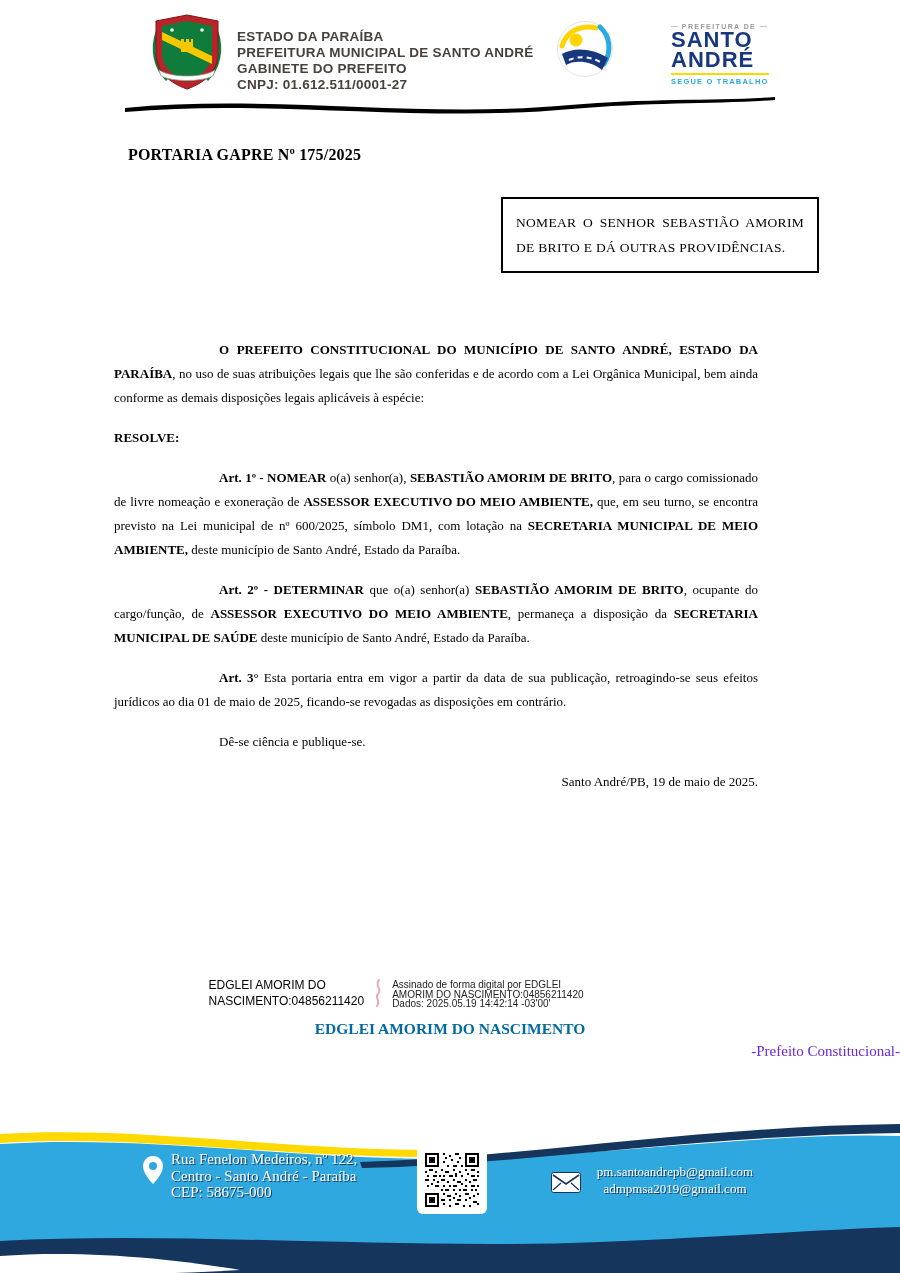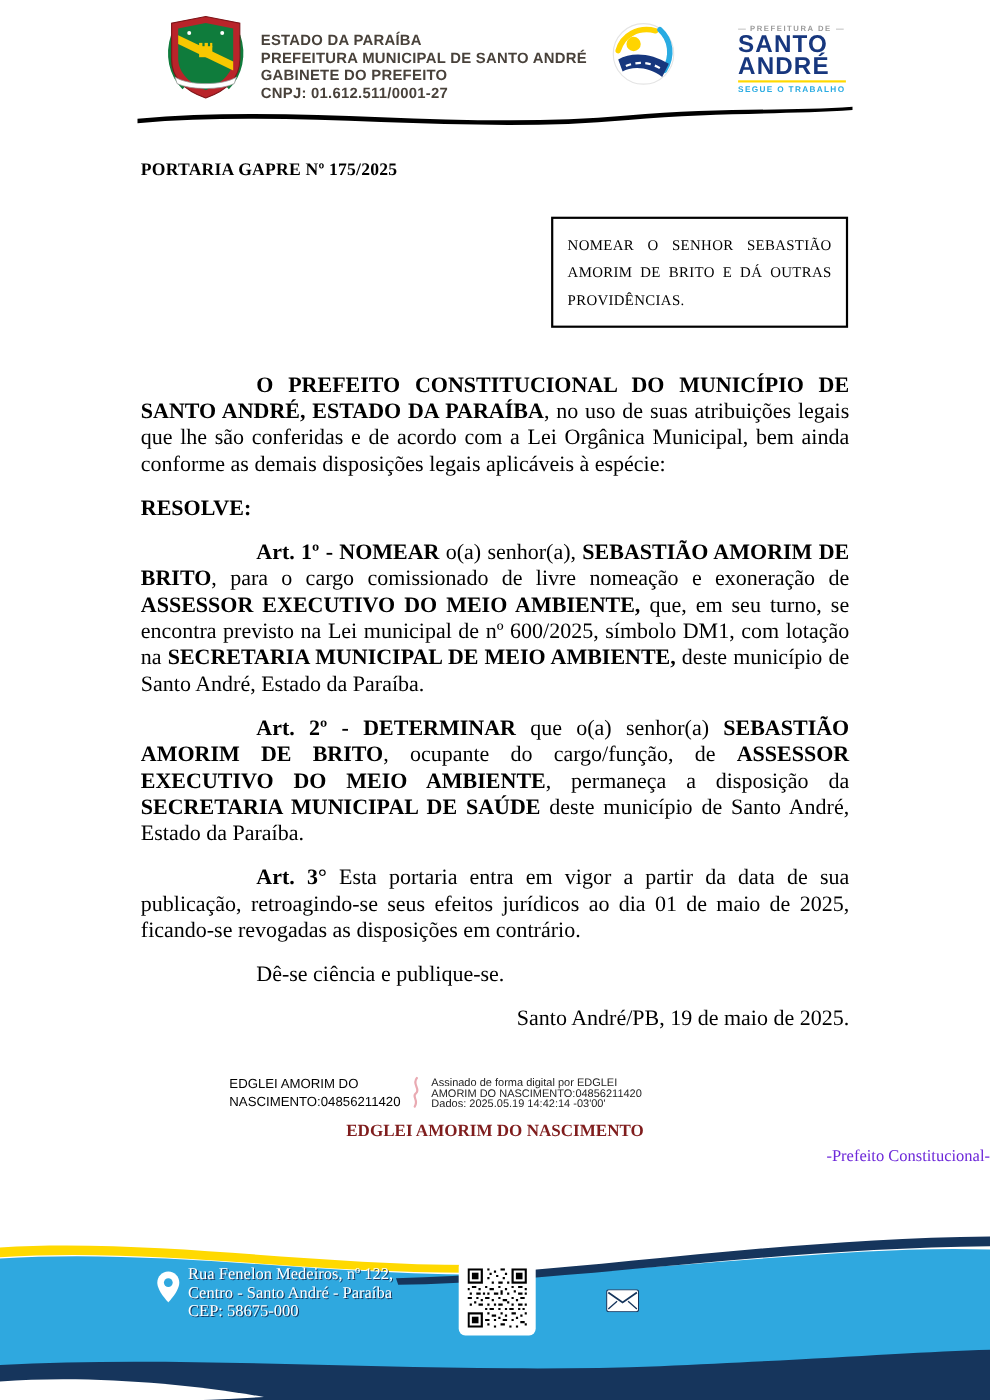--- a/index.html
+++ b/index.html
@@ -19,40 +19,40 @@
   .lr-pre::before, .lr-pre::after { content:""; height:1px; background:#c5c5c5; flex:1; }
   .lr-nm { font-family:"Liberation Sans", sans-serif; font-weight:700;
     font-size:22px; line-height:20px; letter-spacing:1px; color:#17377e; }
   .lr-tag { margin-top:3px; width:max-content; border-top:2px solid #ffd900; padding-top:2px;
     font:700 7.5px "Liberation Sans", sans-serif; color:#29abe2; letter-spacing:1.2px; }
   .hdr-swoosh { position:absolute; left:120px; top:92px; }
 
   
   .doc-title { position:absolute; left:128px; top:146px;
     font:700 16px "Liberation Serif", serif; letter-spacing:.2px; color:#000; }
-  .ementa { position:absolute; left:501px; top:197px; width:270px;
+  .ementa { position:absolute; left:501px; top:197px; width:318px;
     border:2px solid #000; padding:11px 13px; font-size:13.5px; line-height:25px;
     text-align:justify; color:#000; letter-spacing:.3px; }
-  .doc-body { position:absolute; left:128px; top:338px; width:644px;
-    font-size:20px; line-height:24px; text-align:justify; color:#000; }
+  .doc-body { position:absolute; left:114px; top:338px; width:644px;
+    font-size:13px; line-height:24px; text-align:justify; color:#000; }
   .doc-body p { margin:0 0 16px; }
   .indent { text-indent:105px; }
   .resolve { font-weight:700; text-align:left; }
   .closing { text-indent:105px; text-align:left; }
   .dateline { text-align:right; margin-top:6px; }
   b { font-weight:700; }
 
   
   .sig-row { position:absolute; top:978px; left:0; width:792px;
     display:flex; justify-content:center; align-items:flex-start; gap:7px;
     font-family:"Liberation Sans", sans-serif; }
   .sig-cn { font-size:12px; line-height:15.5px; color:#000; }
   .sig-cert { font-size:10px; line-height:9.6px; color:#222; padding-top:2px; }
   .sig-name { position:absolute; top:1020px; left:0; width:900px; text-align:center;
-    font:700 15.5px "Liberation Serif", serif; color:#7f1d1d; }
+    font:700 15.5px "Liberation Serif", serif; color:#0369a1; }
   .sig-role { position:absolute; top:1043px; left:0; width:900px; text-align:right;
     font-size:15px; color:#6d28d9; }
 
   
   .footer-bg { position:absolute; left:0; top:1098px; }
   .f-pin { position:absolute; left:142px; top:1155px; }
   .f-addr { position:absolute; left:171px; top:1151px; width:210px;
     font-size:15px; line-height:16.5px; color:#fff; text-shadow:1px 1px 0 #16355c; }
   .f-qr { position:absolute; left:417px; top:1146px; width:70px; height:68px;
     background:#fff; border-radius:6px; display:flex; align-items:center; justify-content:center; }
@@ -174,14 +174,18 @@
       </g>
     </svg>
   </div>
 
   <svg class="f-env" width="30" height="21" viewBox="0 0 30 21">
     <rect x="0.5" y="0.5" width="29" height="20" rx="2" fill="#fff" stroke="#16355C"></rect>
     <path d="M2 3 L15 12 L28 3" stroke="#16355C" stroke-width="1.6" fill="none"></path>
     <path d="M2 18 L10 11 M28 18 L20 11" stroke="#16355C" stroke-width="1.2" fill="none"></path>
   </svg>
 
+  <div class="f-mail">
+    <div>pm.santoandrepb@gmail.com</div>
+    <div>admpmsa2019@gmail.com</div>
+  </div>
 
 </div>
 
 </body></html>

